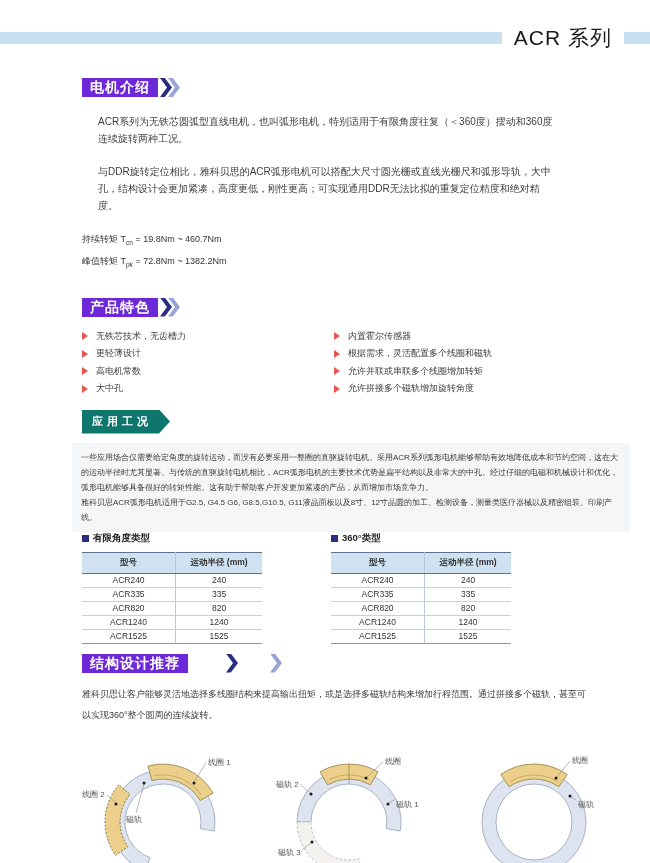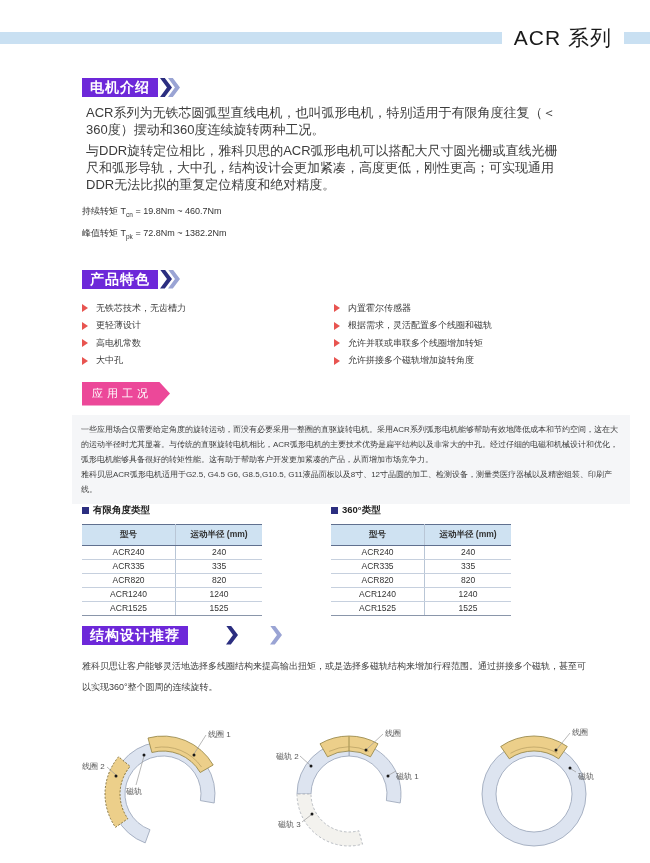--- a/index.html
+++ b/index.html
@@ -15,26 +15,26 @@
   .page-title{font-size:21px;font-weight:500;color:#1a1a1a;margin:0 12px;letter-spacing:1px;white-space:nowrap;}
   
   .content{padding:0 20px 0 72px;}
   
   .badge-navy{display:flex;align-items:center;height:19px;margin-left:10px;}
   .badge-box{background:#6d28d9;color:#fff;font-size:14px;font-weight:bold;letter-spacing:1px;padding:3px 8px 4px;line-height:12px;}
   .chev{width:12px;height:19px;clip-path:polygon(0 0,40% 0,100% 50%,40% 100%,0 100%,58% 50%);}
   .chev.c1{background:#2b2e80;margin-left:2px;}
   .chev.c2{background:#9aa4d4;margin-left:-4px;}
   
-  .badge-cyan{display:inline-block;margin-left:10px;background:#ec4899;color:#fff;font-size:11px;font-weight:normal;
+  .badge-cyan{display:inline-block;margin-left:10px;background:#0f766e;color:#fff;font-size:11px;font-weight:bold;
     letter-spacing:4px;padding:4px 18px 5px 10px;
     clip-path:polygon(0 0,calc(100% - 11px) 0,100% 50%,calc(100% - 11px) 100%,0 100%);}
   
   .intro-block{margin:7px 0 0 10px;width:492px;}
-  .intro-block p{margin:4px;font-size:13px;line-height:17px;color:#3c3c3c;}
+  .intro-block p{margin:16px;font-size:10px;line-height:17px;color:#3c3c3c;}
   .torque{font-size:9px;line-height:18px;margin:9px 0 0 10px;color:#333;}
   .torque p{margin:0;}
   .torque sub{font-size:6.5px;}
   .mt-intro{margin-top:29px;}
   .mt-features{margin-top:24px;text-align:right;}
   .mt-structure{margin-top:10px;gap:36px;}
   
   .features{display:flex;margin:11px 0 0 10px;}
   .features ul{list-style:none;margin:0;padding:0;}
   .features ul.col-left{width:252px;}

